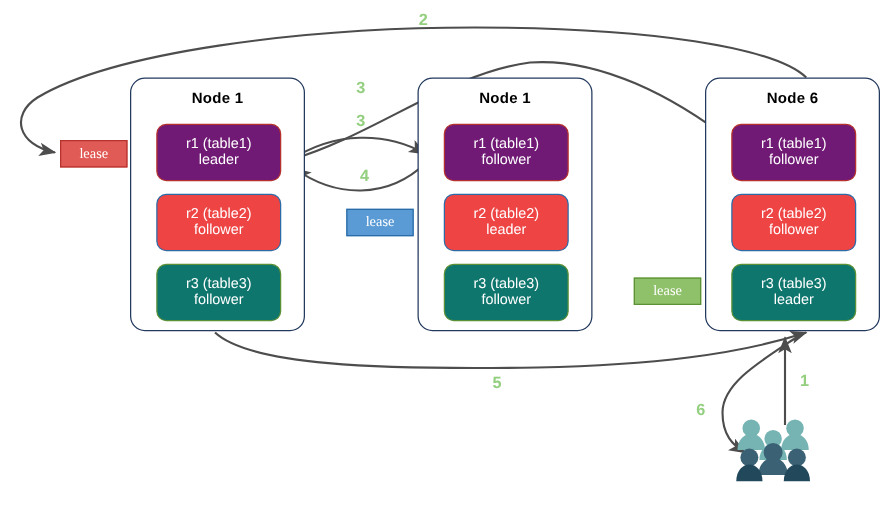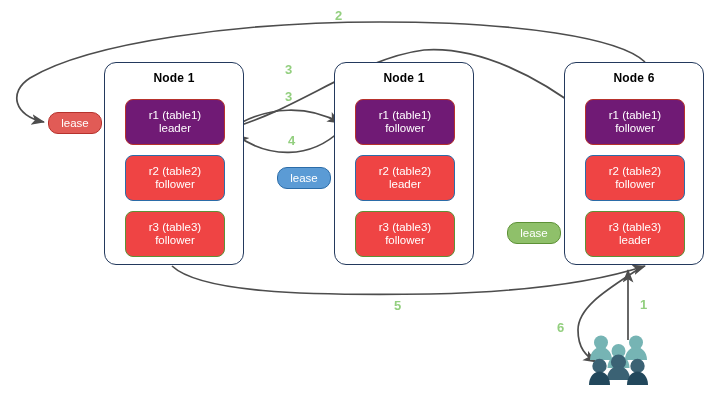--- a/index.html
+++ b/index.html
@@ -6,23 +6,23 @@
   body{width:704px;height:405px;font-family:"Liberation Sans",sans-serif;}
   #stage{position:relative;width:704px;height:405px;overflow:hidden;background:#fff;}
   svg.layer{position:absolute;left:0;top:0;width:704px;height:405px;}
   .node-box{position:absolute;background:#ffffff;border:1.6px solid #23395d;border-radius:12px;box-sizing:border-box;}
   .node-title{position:absolute;left:0;right:0;top:8px;text-align:center;font-size:12px;font-weight:bold;color:#000;letter-spacing:.2px;}
   .replica{position:absolute;left:20px;width:100px;height:46px;border-radius:8px;box-sizing:border-box;
            display:flex;flex-direction:column;align-items:center;justify-content:center;
            color:#fff;font-size:11.5px;line-height:13.5px;text-align:center;}
   .rep-r1{background:#701a75;border:1.5px solid #b6322d;}
   .rep-r2{background:#ef4444;border:1.5px solid #2b6ca8;}
-  .rep-r3{background:#ef4444;border:1.5px solid #5d9136;}
-  .lease{position:absolute;width:54px;height:22px;border-radius:10px;box-sizing:border-box;
-         display:flex;align-items:center;justify-content:center;color:#fff;font-size:11.5px;}
+  .rep-r3{background:#0f766e;border:1.5px solid #5d9136;}
+  .lease{position:absolute;width:54px;height:22px;border-radius:0;box-sizing:border-box;
+         display:flex;align-items:center;justify-content:center;color:#fff;font-size:11.5px;font-family:Liberation Serif, serif;}
   .lease-red{background:#e15b56;border:1.5px solid #b6322d;}
   .lease-blue{background:#5b9bd5;border:1.5px solid #2b6ca8;}
   .lease-green{background:#8fc06a;border:1.5px solid #5d9136;}
   .step-label{position:absolute;color:#93cf7f;font-size:13px;font-weight:bold;font-family:"Liberation Sans",sans-serif;}
   .people{position:absolute;left:588px;top:333px;width:64px;height:54px;}
 </style>
 </head>
 <body>
 
 <div id="stage">

